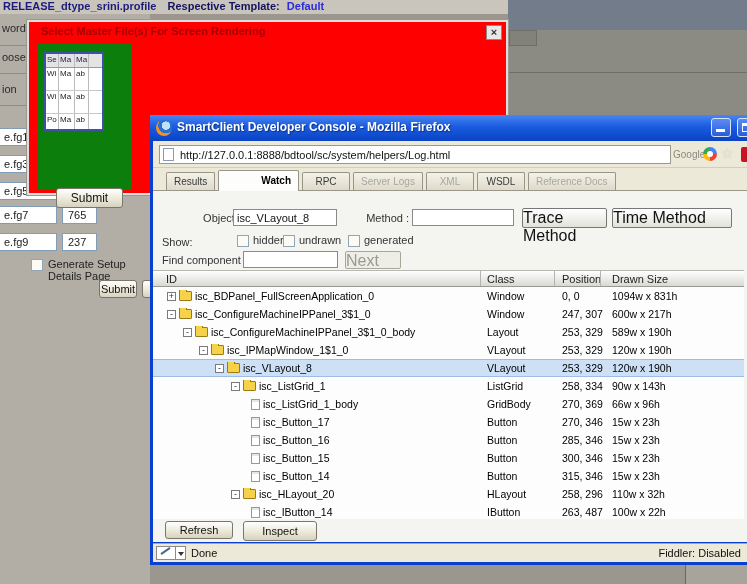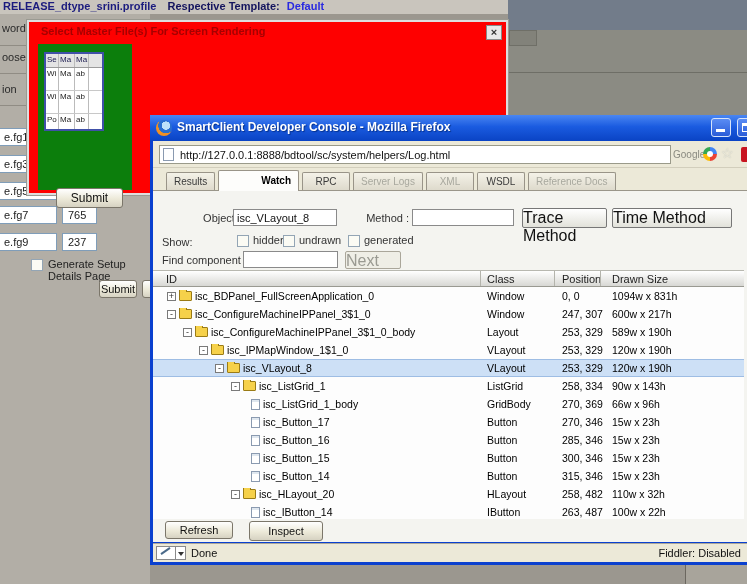--- a/index.html
+++ b/index.html
@@ -321,35 +321,35 @@
           <div class="ccell" style="padding-left: 7px;">315, 346</div>
           <div class="ccell" style="padding-left: 11px;">15w x 23h</div>
         </div>
         <div class="trow">
           <div class="cid" style="padding-left: 78px;">
             <span class="exp">-</span>
             <span class="dico"></span>
             <span>isc_HLayout_20</span>
           </div>
           <div class="ccell">HLayout</div>
-          <div class="ccell" style="padding-left: 7px;">258, 482</div>
+          <div class="ccell" style="padding-left: 7px;">258, 296</div>
           <div class="ccell" style="padding-left: 11px;">110w x 32h</div>
         </div>
         <div class="trow">
           <div class="cid" style="padding-left: 94px;">
             <span class="fico"></span>
             <span>isc_IButton_14</span>
           </div>
           <div class="ccell">IButton</div>
           <div class="ccell" style="padding-left: 7px;">263, 487</div>
           <div class="ccell" style="padding-left: 11px;">100w x 22h</div>
         </div>
       </div>
     <button class="xpbtn" style="position:absolute;left:12px;top:330px;width:68px;height:18px">Refresh</button>
-    <button class="xpbtn" style="position:absolute;left:96px;top:330px;width:74px;height:20px">Inspect</button>
+    <button class="xpbtn" style="position:absolute;left:90px;top:330px;width:74px;height:20px">Inspect</button>
   </div>
   <div class="statusbar">
     <div class="stbox">
       <span class="stpen"></span>
       <span class="stdrop"></span>
     </div>
     <div class="stdone">Done</div>
     <div class="stright">Fiddler: Disabled</div>
   </div>
 </div>

